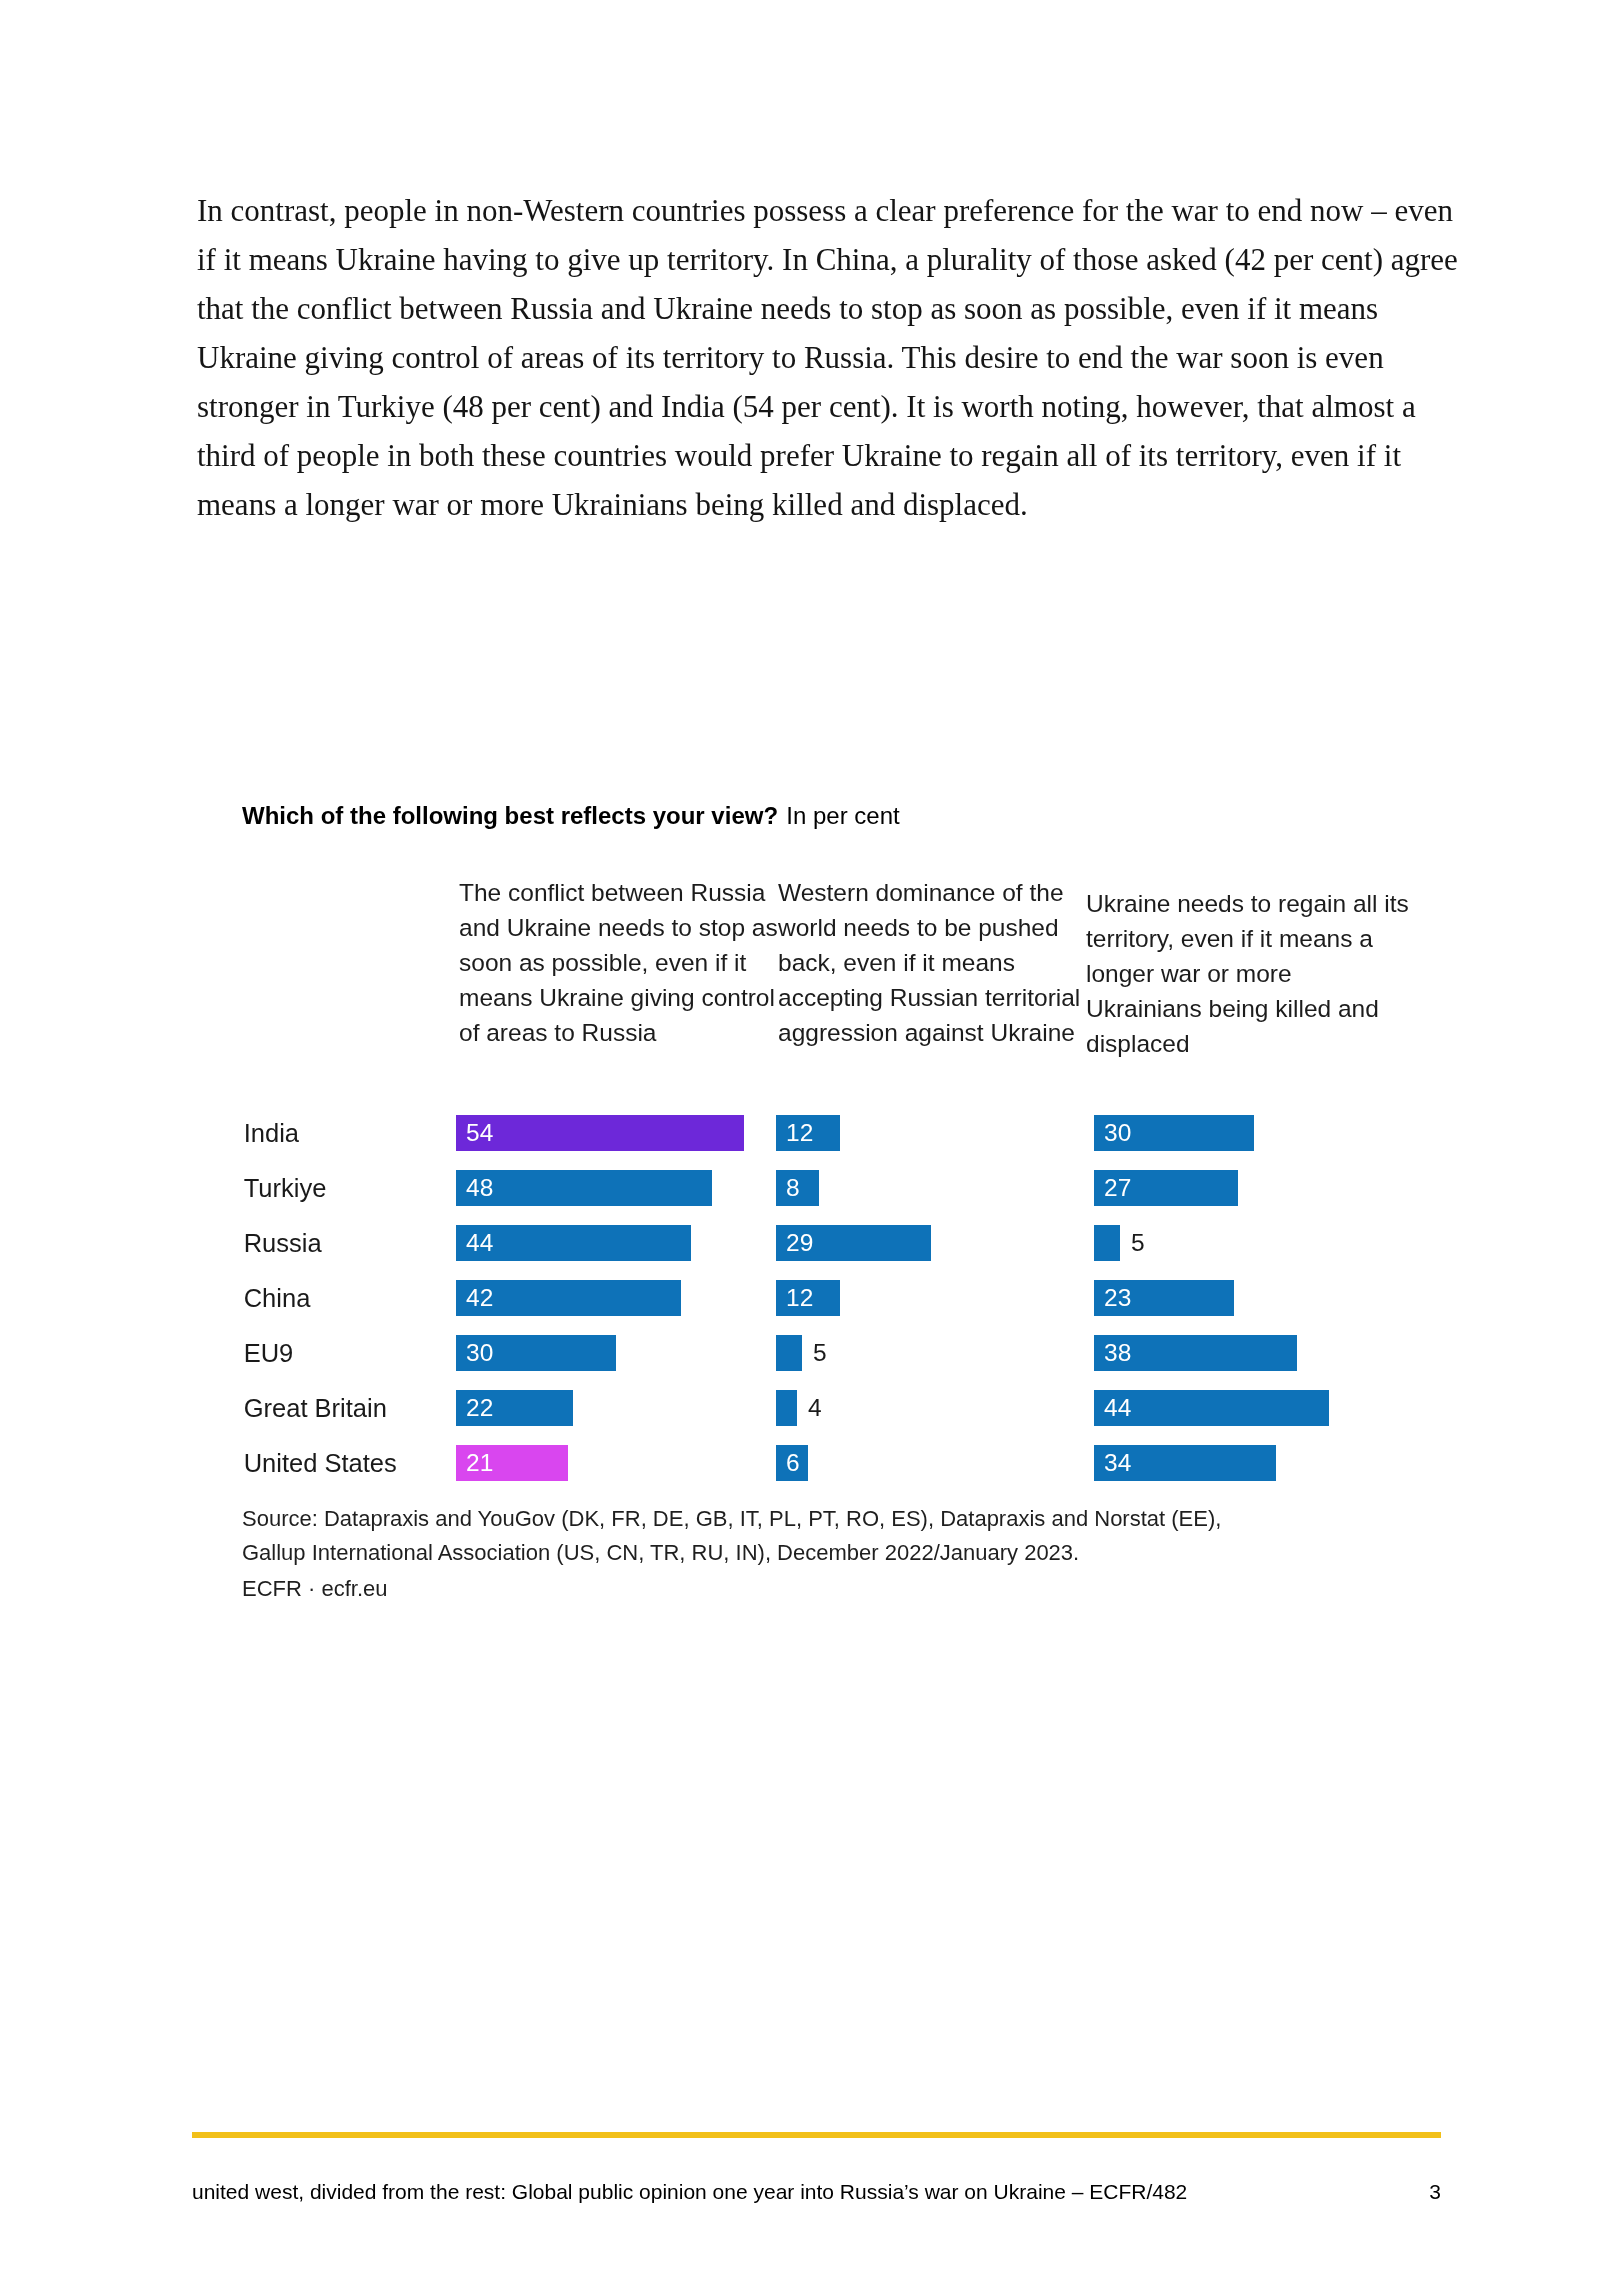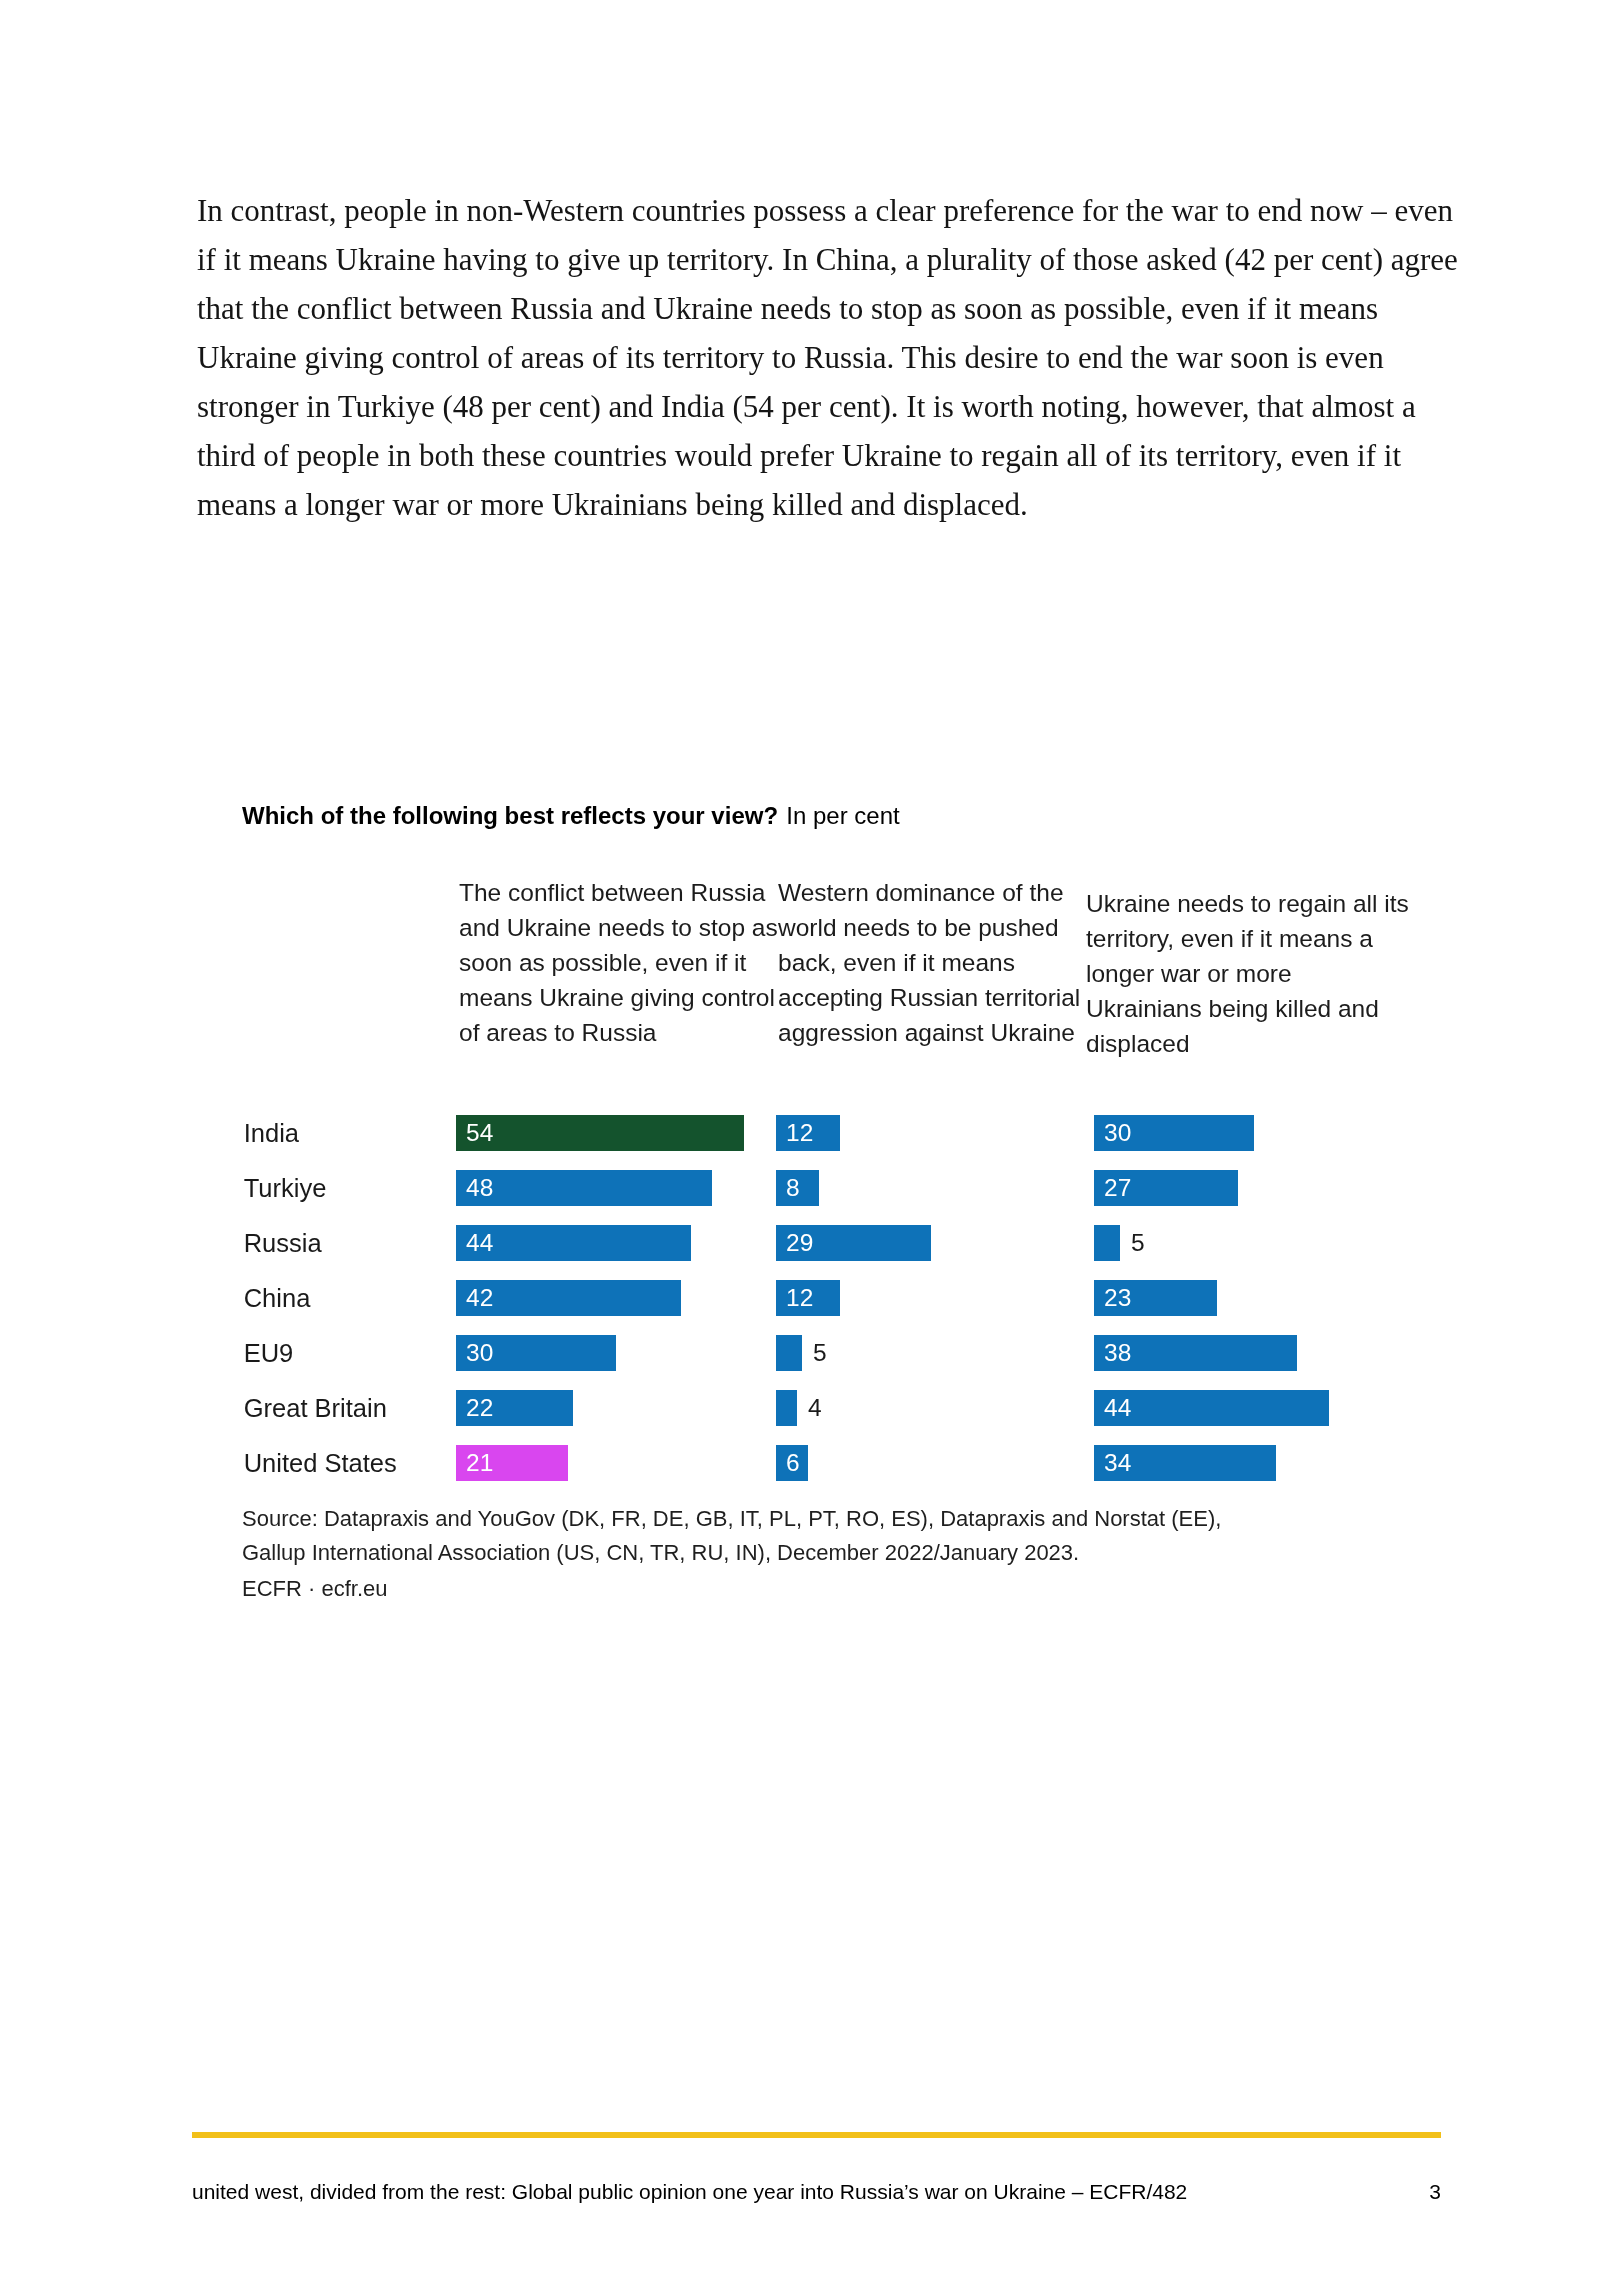--- a/index.html
+++ b/index.html
@@ -80,21 +80,21 @@
     <span class="t-bold">Which of the following best reflects your view?</span><span class="t-reg">In per cent</span>
   </div>
 
   <div class="col-header c0">The conflict between Russia and Ukraine needs to stop as soon as possible, even if it means Ukraine giving control of areas to Russia</div>
   <div class="col-header c2">Ukraine needs to regain all its territory, even if it means a longer war or more Ukrainians being killed and displaced</div>
   <div class="col-header c1">Western dominance of the world needs to be pushed back, even if it means accepting Russian territorial aggression against Ukraine</div>
 
   <div class="chart-rows" id="chart-rows">
       <div class="chart-row">
         <div class="row-label">India</div>
-        <div class="bar" style="left: 215px; width: 288px; background: #14532d;">
+        <div class="bar" style="left: 215px; width: 288px; background: #6d28d9;">
           <span class="bar-value">54</span>
         </div>
         <div class="bar" style="left: 535px; width: 64px; background: rgb(14, 114, 184);">
           <span class="bar-value">12</span>
         </div>
         <div class="bar" style="left: 853px; width: 160px; background: rgb(14, 114, 184);">
           <span class="bar-value">30</span>
         </div>
       </div>
       <div class="chart-row">
@@ -122,21 +122,21 @@
         </div>
       </div>
       <div class="chart-row">
         <div class="row-label">China</div>
         <div class="bar" style="left: 215px; width: 225px; background: rgb(14, 114, 184);">
           <span class="bar-value">42</span>
         </div>
         <div class="bar" style="left: 535px; width: 64px; background: rgb(14, 114, 184);">
           <span class="bar-value">12</span>
         </div>
-        <div class="bar" style="left: 853px; width: 123px; background: rgb(14, 114, 184);">
+        <div class="bar" style="left: 853px; width: 140px; background: rgb(14, 114, 184);">
           <span class="bar-value">23</span>
         </div>
       </div>
       <div class="chart-row">
         <div class="row-label">EU9</div>
         <div class="bar" style="left: 215px; width: 160px; background: rgb(14, 114, 184);">
           <span class="bar-value">30</span>
         </div>
         <div class="bar" style="left: 535px; width: 26px; background: rgb(14, 114, 184);">
           <span class="bar-value outside">5</span>

